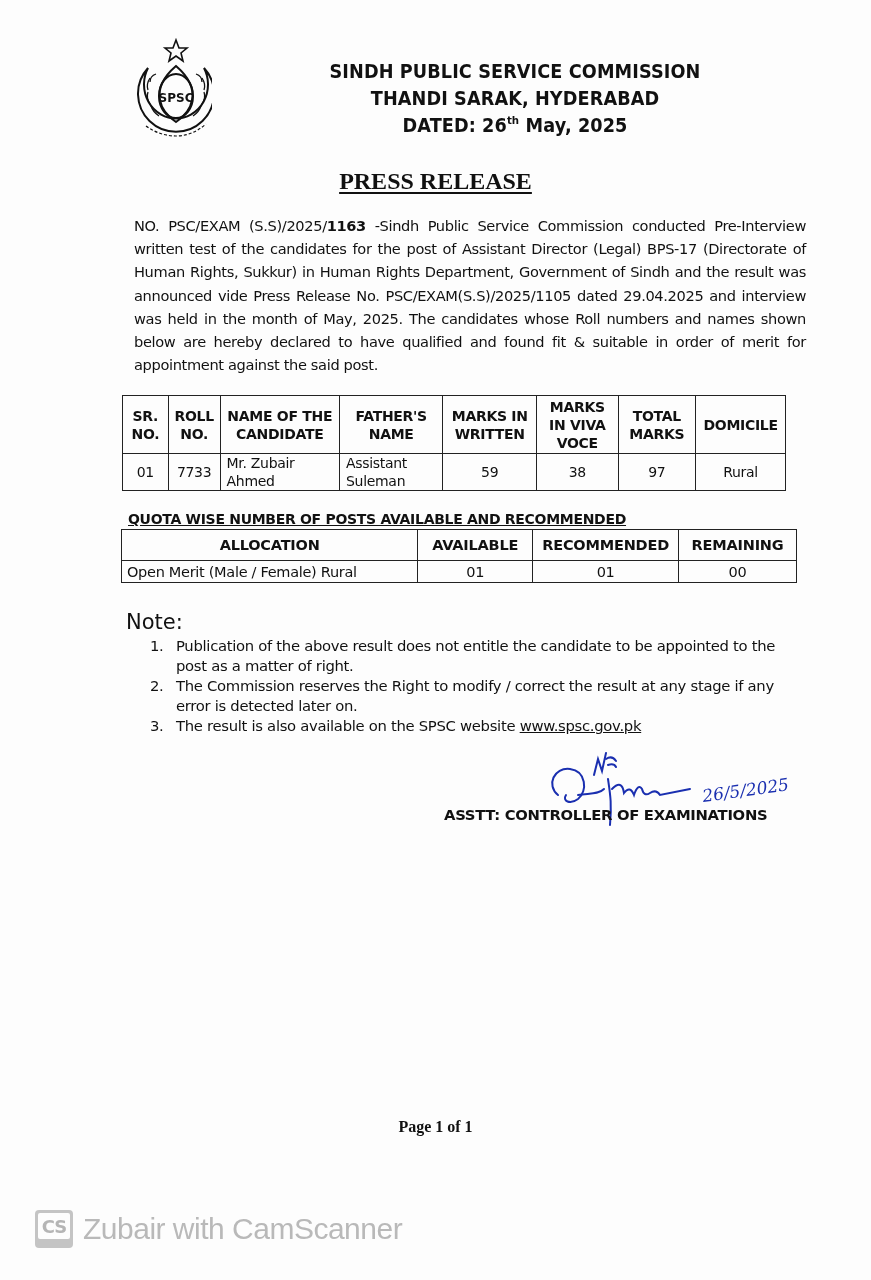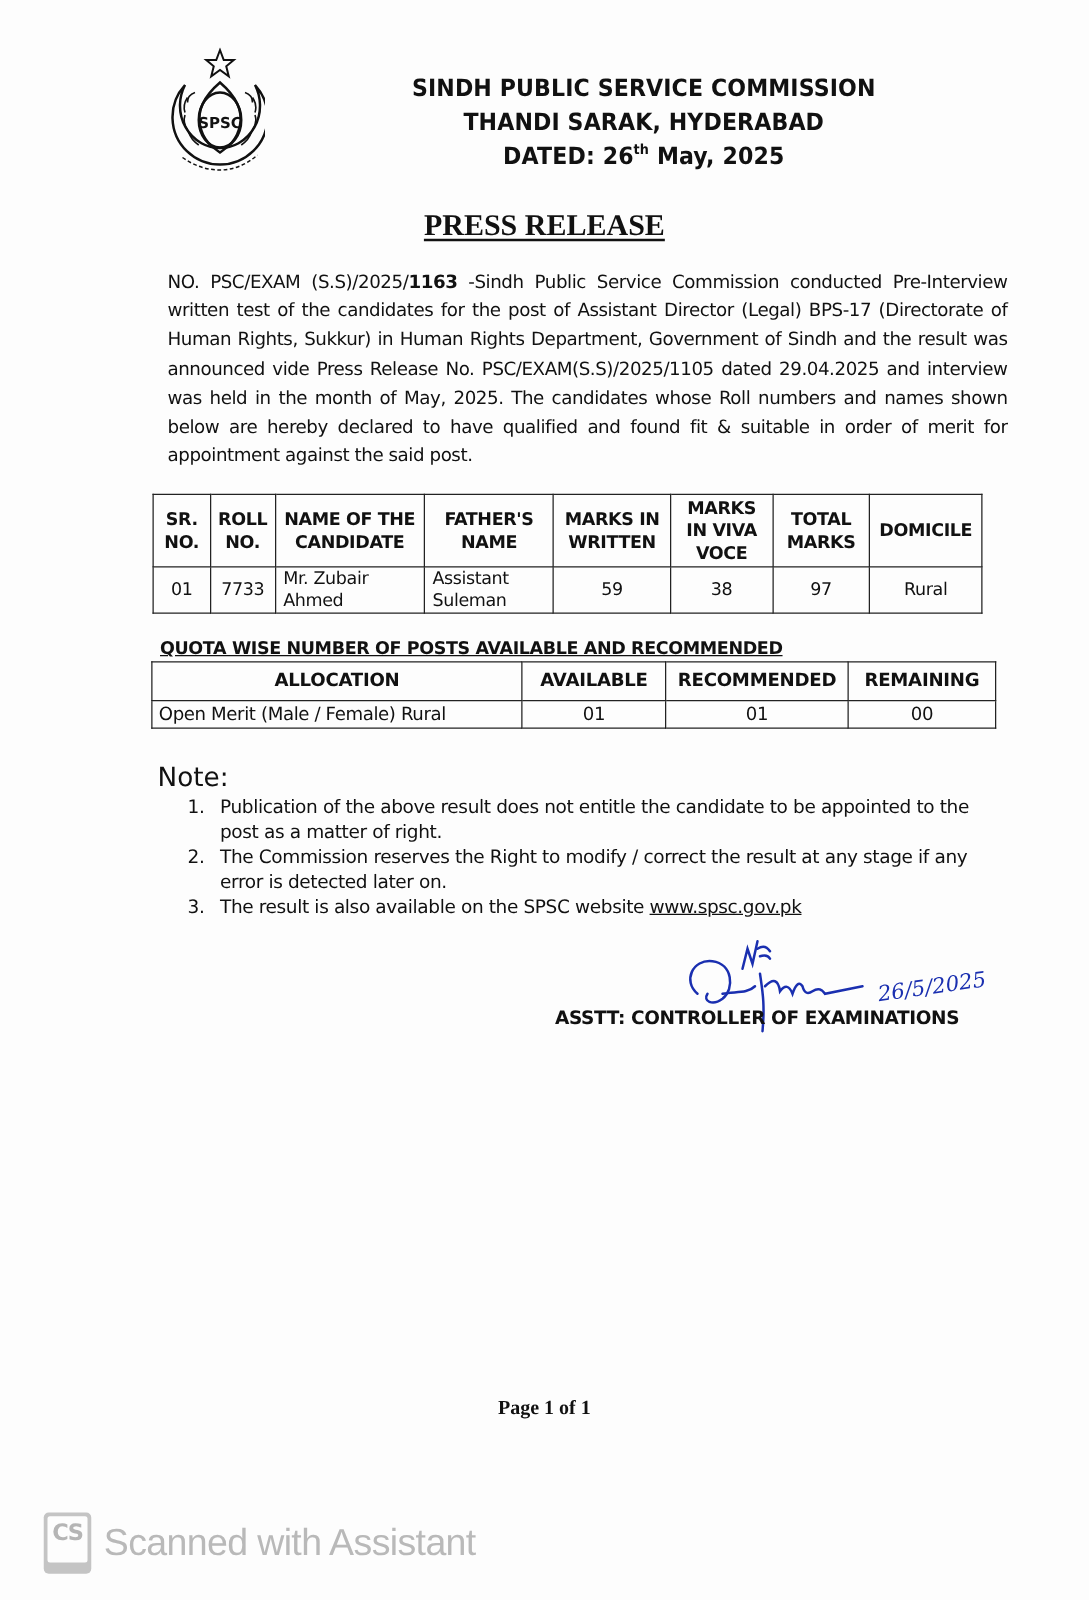--- a/index.html
+++ b/index.html
@@ -41,21 +41,21 @@
   .notes li .num { position: absolute; left: 4px; top: 0; }
   .notes a { color: #111; text-decoration: underline; text-align: right; }
 
   .signature { position: absolute; left: 548px; top: 745px; width: 270px; height: 90px; }
   .sig-date { position: absolute; left: 702px; top: 780px; font-family: "DejaVu Serif", serif; font-style: italic; color: #1a2fb0; font-size: 17px; transform: rotate(-8deg); }
   .controller { position: absolute; left: 444px; top: 806px; font-weight: bold; font-size: 14.8px; letter-spacing: -0.3px; }
 
   .page-num { position: absolute; left: 0; width: 871px; top: 1118px; text-align: center; font-family: "Liberation Serif", serif; font-size: 16px; font-weight: bold; }
 
   .cs-mark { position: absolute; left: 35px; top: 1210px; display: flex; align-items: center; color: #b9b9b9; }
-  .cs-logo { width: 38px; height: 49px; border-radius: 4px; background: #c4c4c4; position: relative; margin-right: 10px; }
+  .cs-logo { width: 38px; height: 38px; border-radius: 4px; background: #c4c4c4; position: relative; margin-right: 10px; }
   .cs-logo .inner { position: absolute; left: 3px; top: 3px; right: 3px; bottom: 9px; background: #fdfdfd; border-radius: 2px; font-size: 18px; font-weight: bold; color: #b5b5b5; text-align: center; line-height: 27px; letter-spacing: -1px; }
   .cs-text { font-family: "Liberation Sans", sans-serif; font-size: 30px; letter-spacing: -0.5px; }
 </style>
 </head>
 <body>
 
 <svg class="logo" viewBox="0 0 84 108">
   <polygon points="48,2 51,10 59,10 53,15 55,23 48,18 41,23 43,15 37,10 45,10" fill="none" stroke="#111" stroke-width="1.6"></polygon>
   <path d="M20,30 A38,38 0 1,0 76,30 A32,34 0 1,1 20,30 Z" fill="none" stroke="#111" stroke-width="2"></path>
   <path d="M48,28 C62,40 66,52 64,62 C62,74 54,80 48,84 C42,80 34,74 32,62 C30,52 34,40 48,28 Z" fill="none" stroke="#111" stroke-width="2"></path>
@@ -166,14 +166,14 @@
 </svg>
 <div class="sig-date">26/5/2025</div>
 <div class="controller">ASSTT: CONTROLLER OF EXAMINATIONS</div>
 
 <div class="page-num">Page 1 of 1</div>
 
 <div class="cs-mark">
   <div class="cs-logo">
       <div class="inner">CS</div>
     </div>
-  <div class="cs-text">Scanned with Assistant</div>
+  <div class="cs-text">Zubair with CamScanner</div>
 </div>
 
 </body></html>

